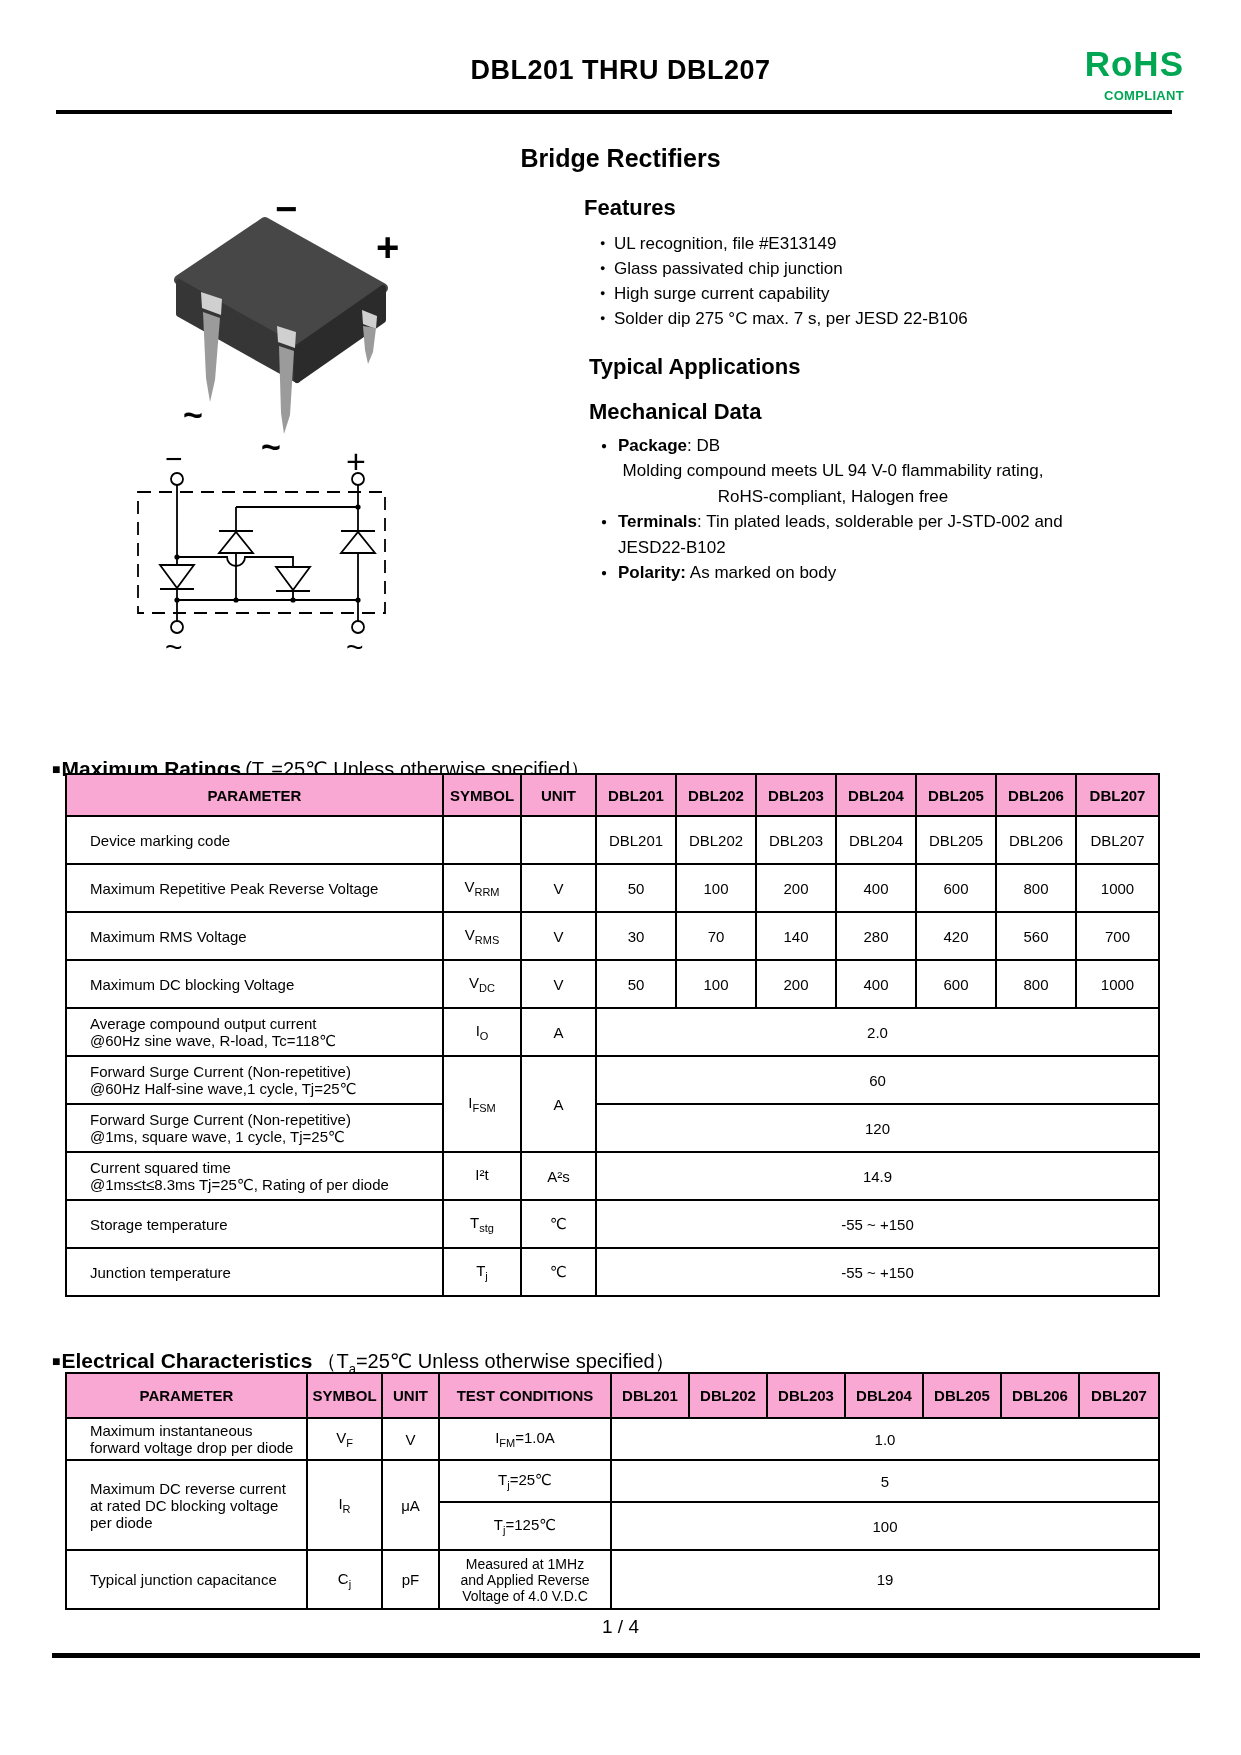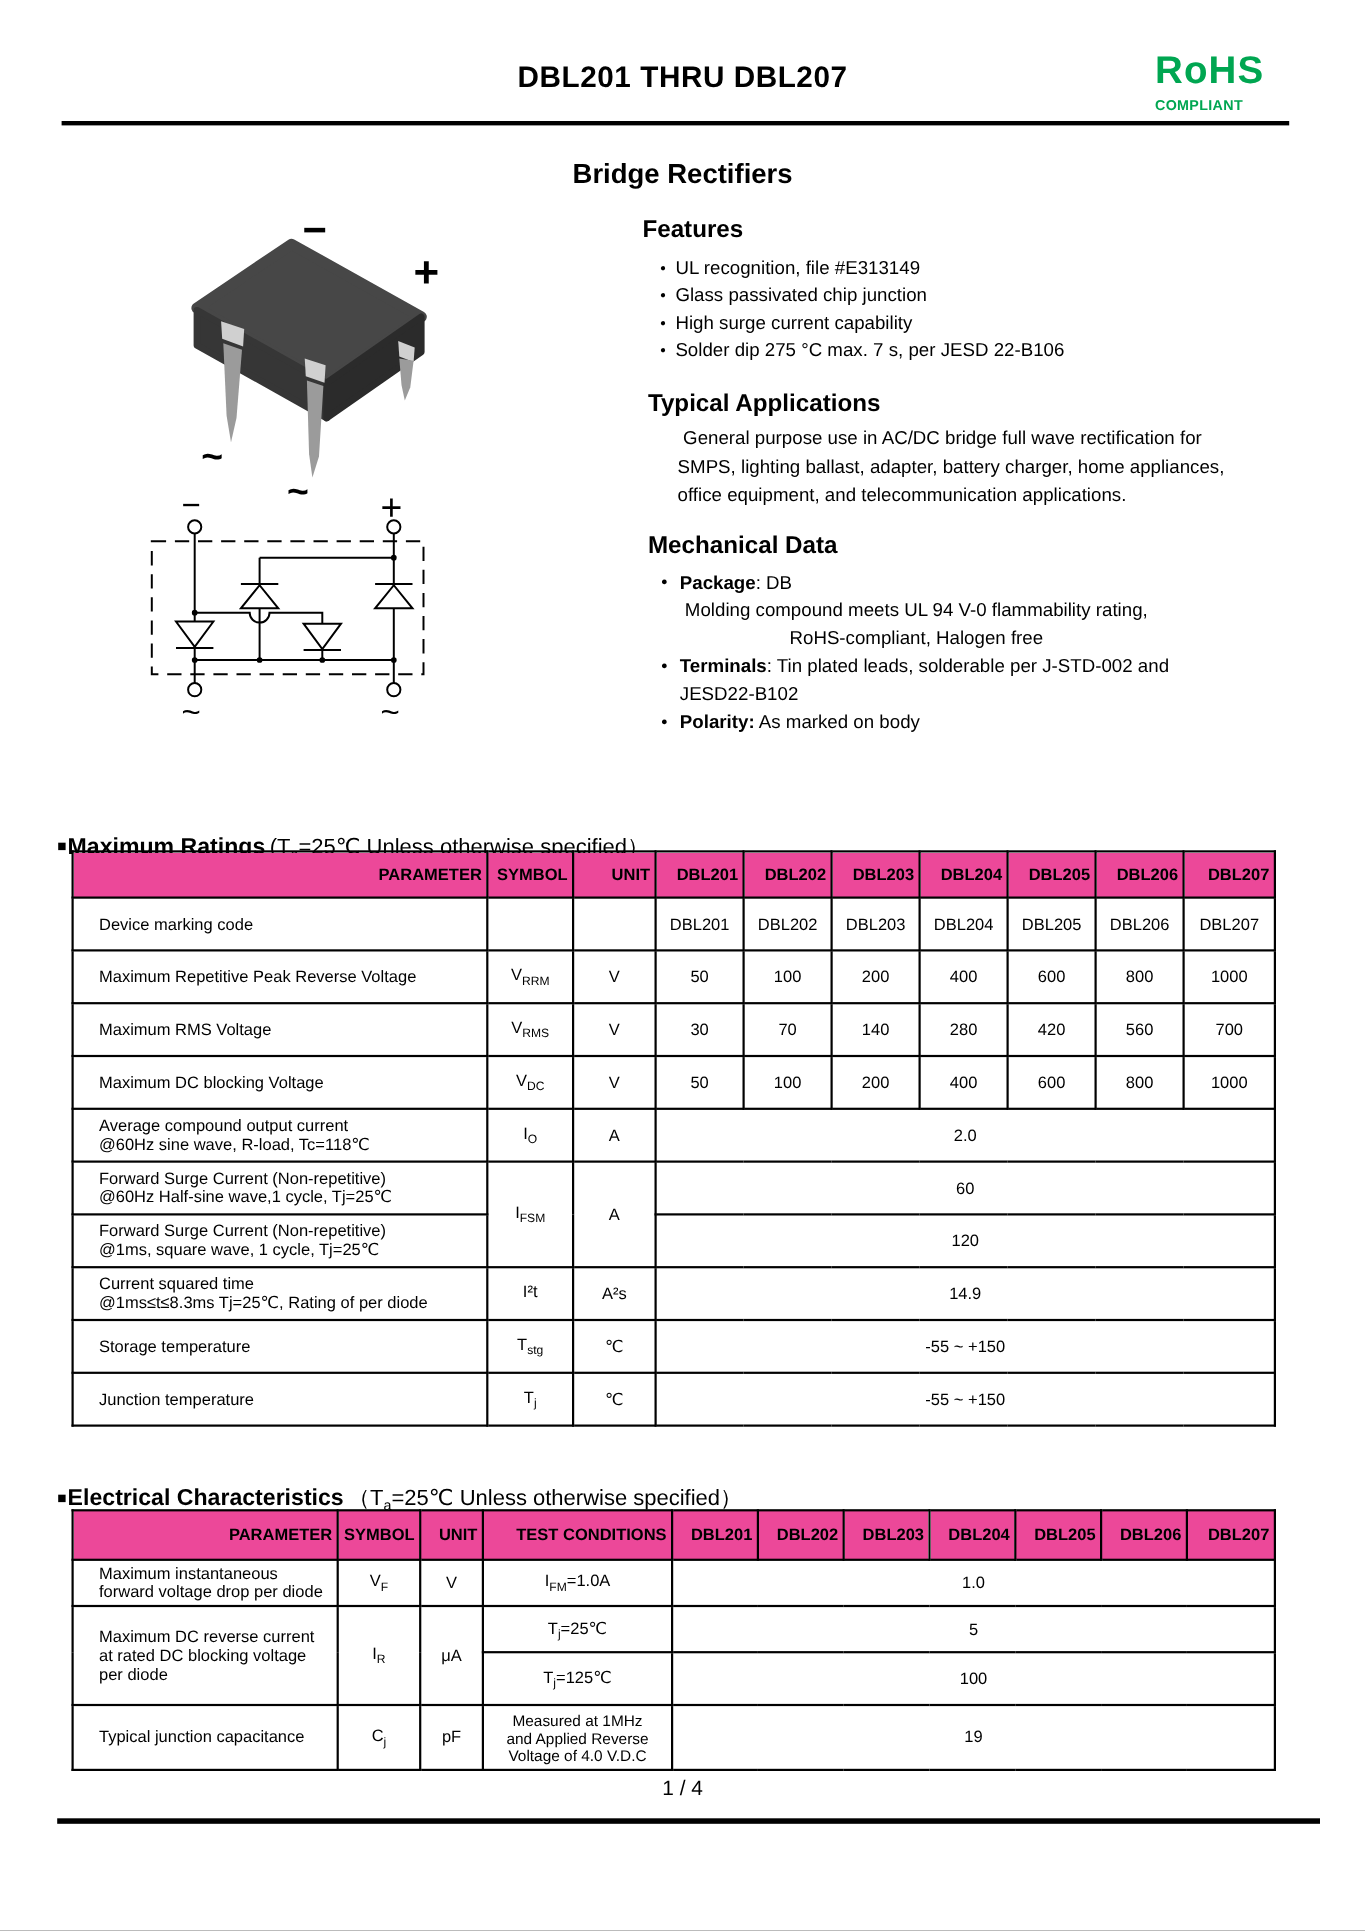--- a/index.html
+++ b/index.html
@@ -2,21 +2,21 @@
 <html><head>
 <meta charset="utf-8">
 <style>
   html,body {margin:0; padding:0; background:#888;}
   .page {position:relative; width:1241px; height:1755px; background:#ffffff;
          font-family:"Liberation Sans","DejaVu Sans",sans-serif; color:#000; overflow:hidden;}
 
   
   .part-title {position:absolute; left:0; top:55px; width:100%; text-align:center;
                font-size:27px; font-weight:bold; letter-spacing:.5px;}
-  .rohs {position:absolute; left:1050px; top:46px; width:134px; text-align:left; color:#00a651;}
+  .rohs {position:absolute; left:1050px; top:46px; width:134px; text-align:right; color:#00a651;}
   .rohs-main {font-size:35px; font-weight:bold; letter-spacing:1px; line-height:36px;}
   .rohs-sub  {font-size:13px; font-weight:bold; margin-top:6px; letter-spacing:.3px;}
   .rule-top {position:absolute; left:56px; top:110px; width:1116px; height:4px; background:#000;}
   .doc-title {position:absolute; left:0; top:144px; width:100%; text-align:center;
               font-size:25px; font-weight:bold;}
 
   
   .fig-package  {position:absolute; left:115px; top:170px;}
   .fig-schem    {position:absolute; left:115px; top:445px;}
 
@@ -42,21 +42,21 @@
   .section-head .t {font-weight:bold;}
   .section-head .cond {font-weight:normal; font-size:20px; margin-left:4px;}
   .section-head .cond sub {font-size:13px;}
   .mr-head {top:744px;}
   .ec-head {top:1336px;}
 
   
   .tbl {position:absolute; left:65px; border-collapse:collapse; table-layout:fixed; width:1093px;}
   .tbl th,.tbl td {border:2px solid #000; text-align:center; vertical-align:middle;
                    padding:1px 4px; font-size:15px; overflow:hidden;}
-  .tbl th {background:#ec4899; font-weight:bold;text-align:right;}
+  .tbl th {background:#f9a8d4; font-weight:bold;}
   .tbl td.pl {text-align:left; padding-left:23px;margin-top:24px;}
   .tbl sub {font-size:11px;}
   .tbl .two {line-height:17px;}
   .t1 {top:773px;}
   .t1 tr {height:48px;}
   .t1 tr.h {height:42px;}
   .t2 {top:1372px;}
   .tc3 {font-size:14px !important; line-height:16px;}
 
   .footer-page {position:absolute; left:0; top:1616px; width:100%; text-align:center; font-size:19px;}
@@ -144,21 +144,20 @@
   <div class="right-col">
     <div class="sec-h">Features</div>
     <div class="feat-list">
       <div class="b-item"><span class="b-dot">●</span><span>UL recognition, file #E313149</span></div>
       <div class="b-item"><span class="b-dot">●</span><span>Glass passivated chip junction</span></div>
       <div class="b-item"><span class="b-dot">●</span><span>High surge current capability</span></div>
       <div class="b-item"><span class="b-dot">●</span><span>Solder dip 275 °C max. 7 s, per JESD 22-B106</span></div>
     </div>
 
     <div class="sec-h app-head">Typical Applications</div>
-    <div class="app-body">General purpose use in AC/DC bridge full wave rectification for SMPS, lighting ballast, adapter, battery charger, home appliances, office equipment, and telecommunication applications.</div>
 
     <div class="sec-h mech-head">Mechanical Data</div>
     <div class="mech-list">
       <div class="mech-item">
         <span class="mech-dot">●</span>
         <b>Package</b><span class="mech-rest">: DB</span>
         <div class="mech-cont">Molding compound meets UL 94 V-0 flammability rating, RoHS-compliant, Halogen free</div>
       </div>
       <div class="mech-item">
         <span class="mech-dot">●</span>

